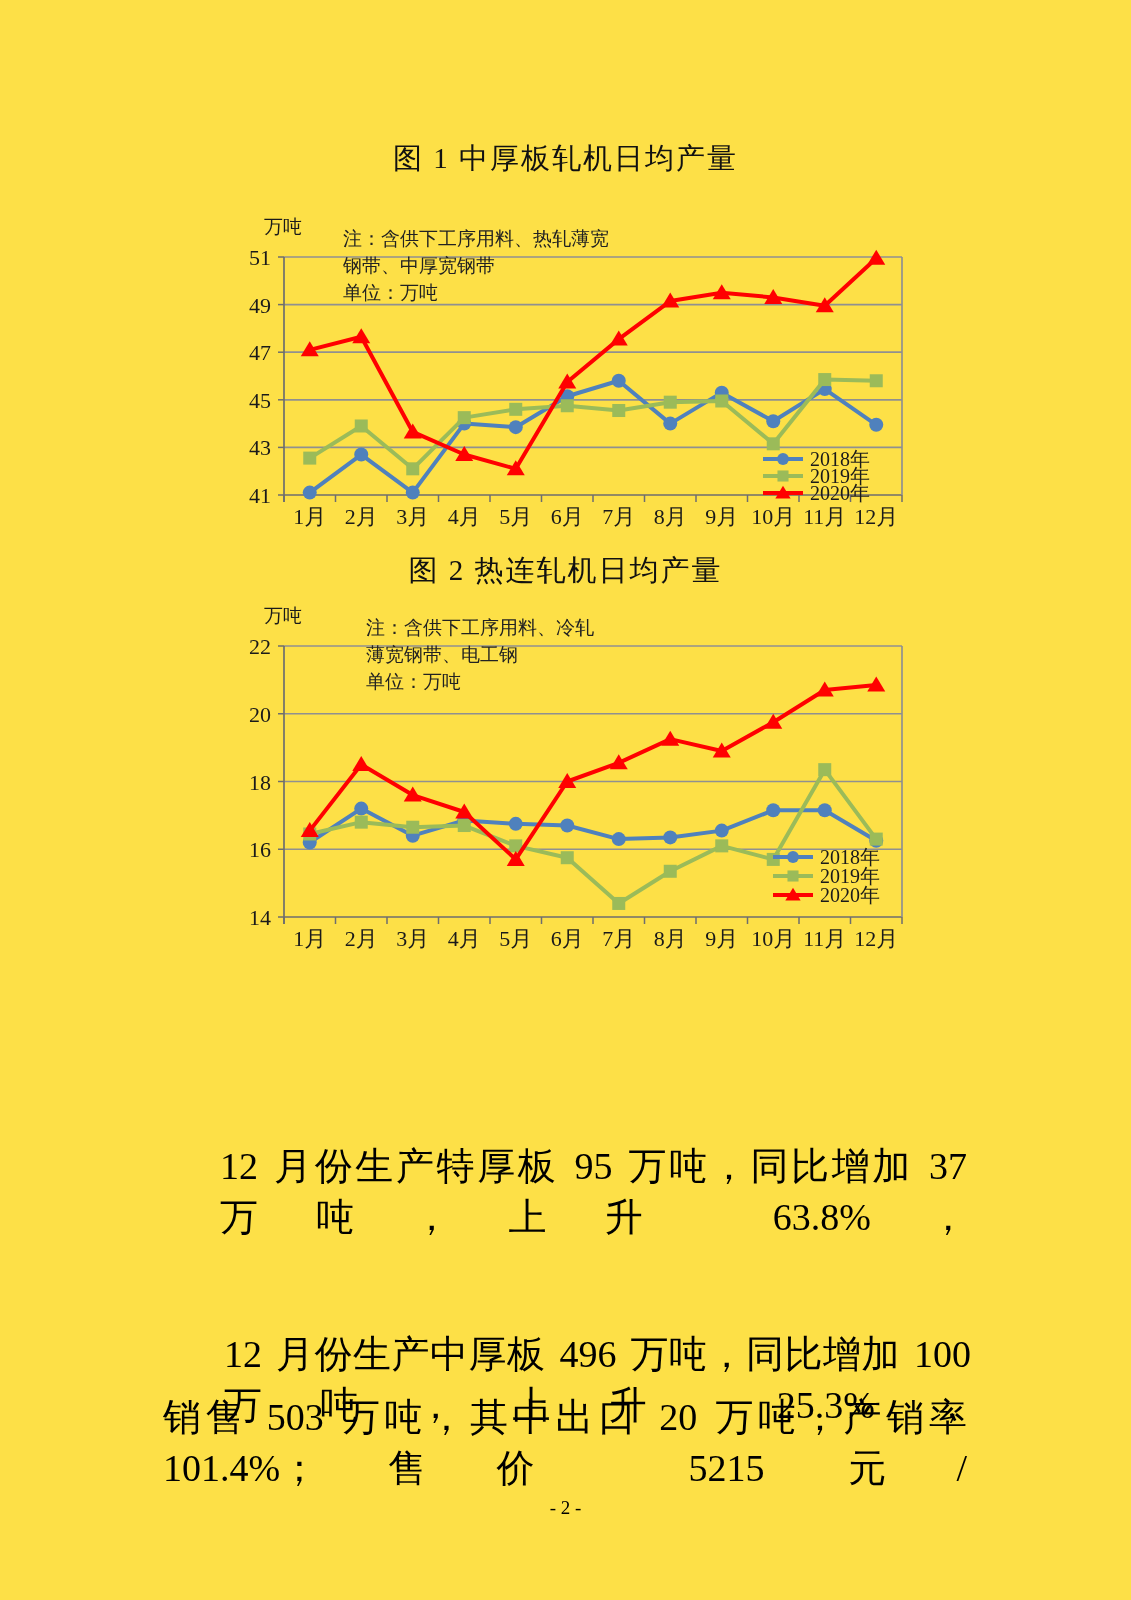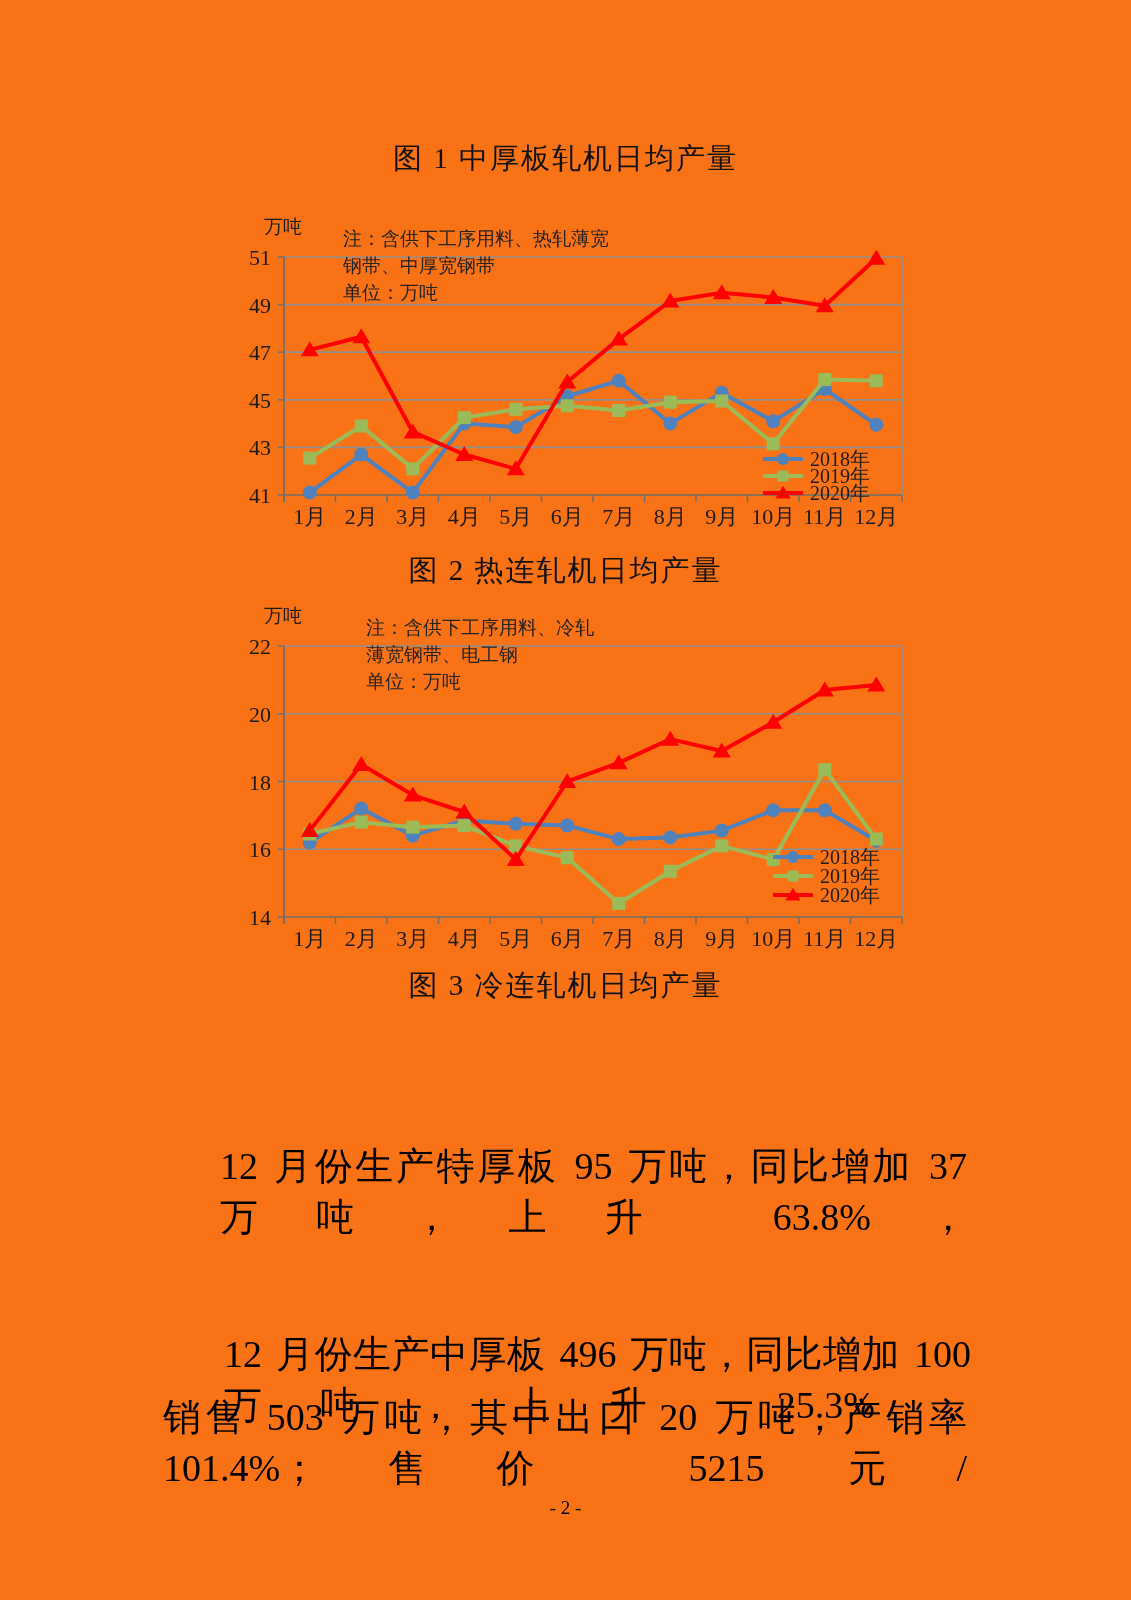--- a/index.html
+++ b/index.html
@@ -1,20 +1,20 @@
 <!DOCTYPE html>
 <html><head>
 <meta charset="utf-8">
 <style>
   html,body{margin:0;padding:0;background:#ffffff;}
   #page{
     position:relative;
     width:1131px;
     height:1600px;
-    background:#f97316;
+    background:#fde047;
     font-family:"Liberation Serif","DejaVu Serif",serif;
     color:#000;
     overflow:hidden;
   }
   .caption{
     position:absolute;
     left:0; width:1131px;
     text-align:center;
     font-size:29px;
     letter-spacing:2px;
@@ -254,21 +254,20 @@
       <circle cx="563" cy="257" r="5.95" fill="#4F81BD"></circle>
       <text x="590" y="264" class="legend">2018年</text>
       <line x1="543" y1="276" x2="583" y2="276" stroke="#9BBB59" stroke-width="4"></line>
       <rect x="557.475" y="270.475" width="11.049999999999999" height="11.049999999999999" fill="#9BBB59"></rect>
       <text x="590" y="283" class="legend">2019年</text>
       <line x1="543" y1="295" x2="583" y2="295" stroke="#FF0000" stroke-width="4"></line>
       <polygon points="563,287.775 555.35,300.525 570.65,300.525" fill="#FF0000"></polygon>
       <text x="590" y="302" class="legend">2020年</text>
     </svg>
 
-  <div class="caption" style="top:966px;">图 3  冷连轧机日均产量</div>
 
 
   <div class="body-line justified" style="top:1141px; left:220px; width:747px;">12 月份生产特厚板 95 万吨，同比增加 37 万吨，上升 63.8%，</div>
 
 
 
   <div class="body-line justified" style="top:1329px; left:224px; width:747px;">12 月份生产中厚板 496 万吨，同比增加 100 万吨，上升 25.3%，</div>
 
   <div class="body-line justified" style="top:1392px; left:163px; width:804px;">销售 503 万吨，其中出口 20 万吨，产销率 101.4%；售价 5215 元/</div>
 

